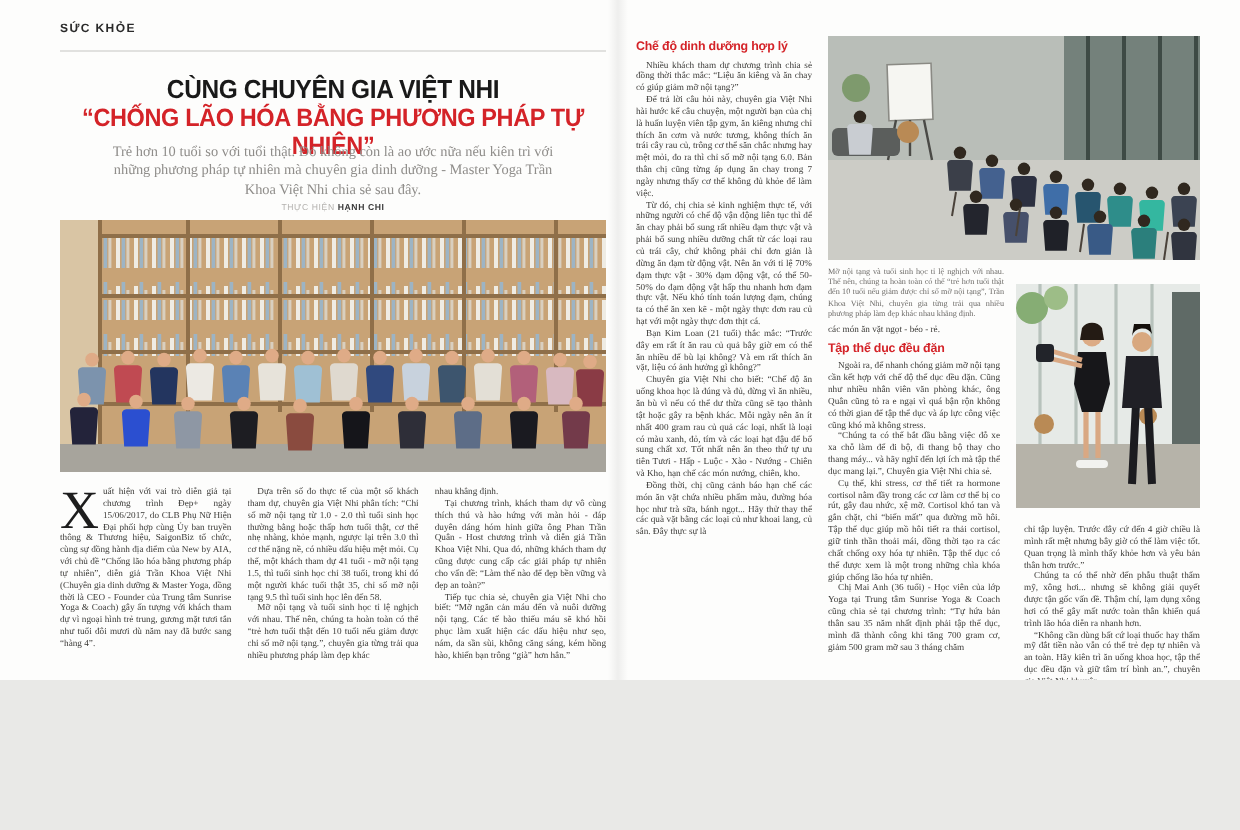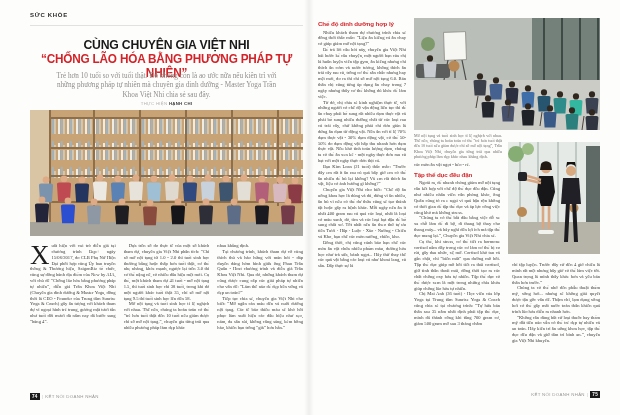--- a/index.html
+++ b/index.html
@@ -1,16 +1,16 @@
 <!DOCTYPE html>
 <html><head>
 <meta charset="utf-8">
 <style>
   html,body{margin:0;padding:0;background:#e9e9e7;}
-  .spread{position:relative;width:620px;height:415px;background:#fdfdfc;overflow:hidden;
+  .spread{position:relative;width:620px;height:340px;background:#fdfdfc;overflow:hidden;
           font-family:"Liberation Serif",serif;color:#3b3a37;}
   .fold{position:absolute;left:304px;top:0;width:10px;height:415px;
         background:linear-gradient(90deg,rgba(0,0,0,0) 0%,rgba(0,0,0,.06) 50%,rgba(0,0,0,0) 100%);}
   .abs{position:absolute;}
   
   .section-label{left:30px;top:12px;font-family:"Liberation Sans",sans-serif;font-size:6px;
                  font-weight:bold;letter-spacing:.7px;color:#2a2a2a;}
   .head-rule{left:30px;top:25px;width:273px;height:1px;background:#e1e1df;}
   .kicker{left:30px;top:37px;width:273px;text-align:center;font-family:"Liberation Sans",sans-serif;
           font-size:13px;font-weight:bold;color:#191919;letter-spacing:-.2px;transform:scaleX(.94);}

